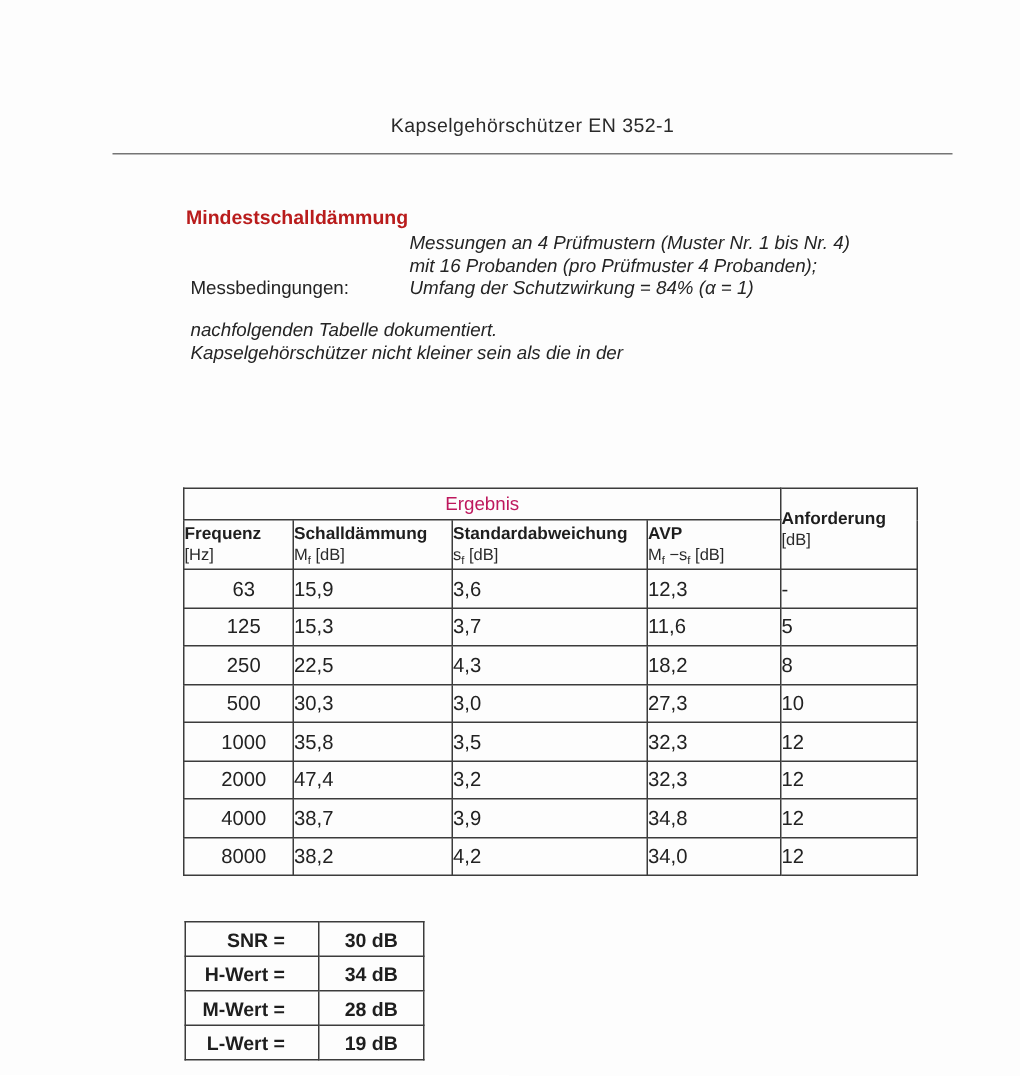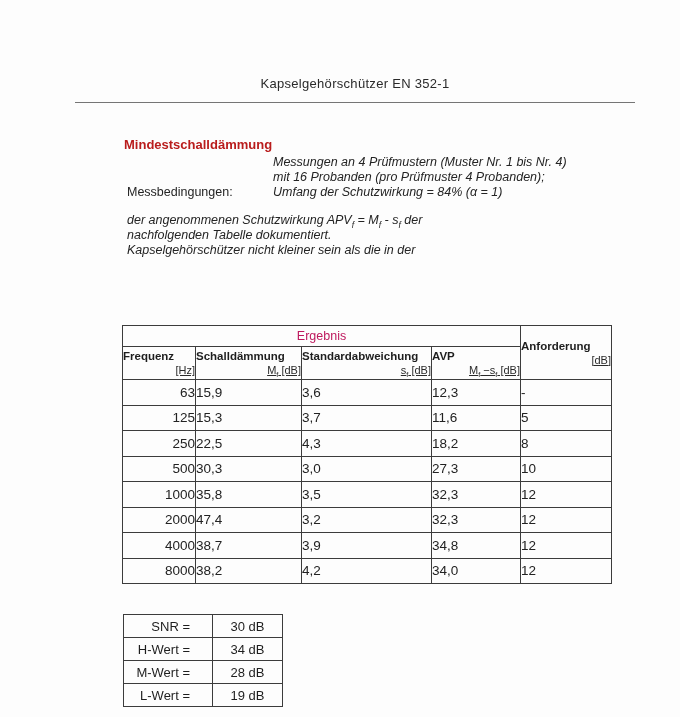--- a/index.html
+++ b/index.html
@@ -100,49 +100,48 @@
   .hline1 {
     font-size: 11.5px;
     font-weight: bold;
     text-align: left;
     color: #1e1e1e;
     line-height: 13px;
   }
   .hline2 {
     font-size: 11px;
     font-weight: normal;
-    text-align: right;
+    text-align: left;
     color: #2a2a2a;
     line-height: 12px;
     margin-top: 1px;
-    text-decoration: underline;
   }
   table.results td {
     font-size: 13.5px;
     color: #222222;
   }
   table.results td.freq {
-    text-align: right;
+    text-align: center;
     padding-left: 7px;
   }
 
   
   table.summary {
     position: absolute;
     top: 614px;
     left: 123px;
     border-collapse: collapse;
     table-layout: fixed;
   }
   table.summary td {
     border: 1.4px solid #3c3c3c;
     height: 22px;
     padding: 0;
     font-size: 13px;
-    font-weight: normal;
+    font-weight: bold;
     color: #1e1e1e;
     white-space: nowrap;
   }
   table.summary td.lbl {
     text-align: right;
     padding-right: 22px;
   }
   table.summary td.val {
     text-align: center;
   }
@@ -161,21 +160,20 @@
     <div class="def-label">Messbedingungen:</div>
     <div class="def-lines">
       <div>Messungen an 4 Prüfmustern (Muster Nr. 1 bis Nr. 4)</div>
       <div>mit 16 Probanden (pro Prüfmuster 4 Probanden);</div>
       <div>Umfang der Schutzwirkung = 84% (α = 1)</div>
     </div>
   </div>
 
   <div class="def-row anf">
     <div class="def-lines">
-      <div><span>der angenommenen Schutzwirkung APV</span><sub>f</sub><span> = M</span><sub>f</sub><span> - s</span><sub>f</sub><span> der</span></div>
       <div>nachfolgenden Tabelle dokumentiert.</div>
       <div>Kapselgehörschützer nicht kleiner sein als die in der</div>
     </div>
   </div>
 
   <table class="results">
     <colgroup>
       <col style="width:73px">
       <col style="width:106px">
       <col style="width:130px">

